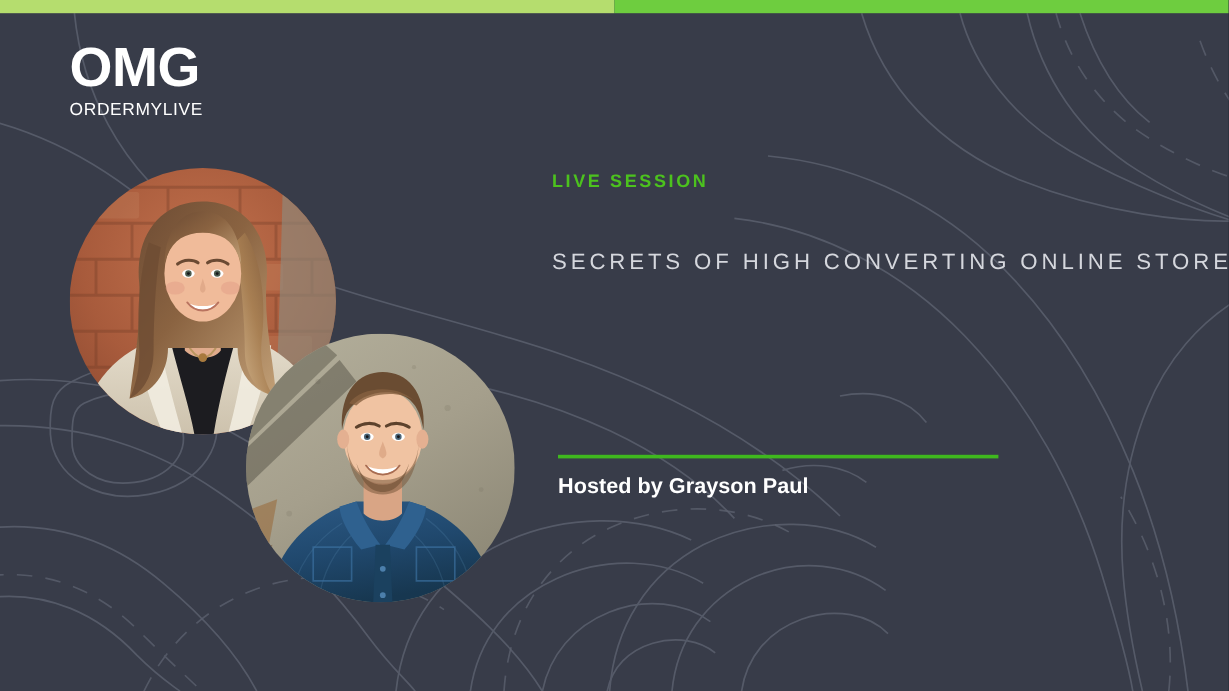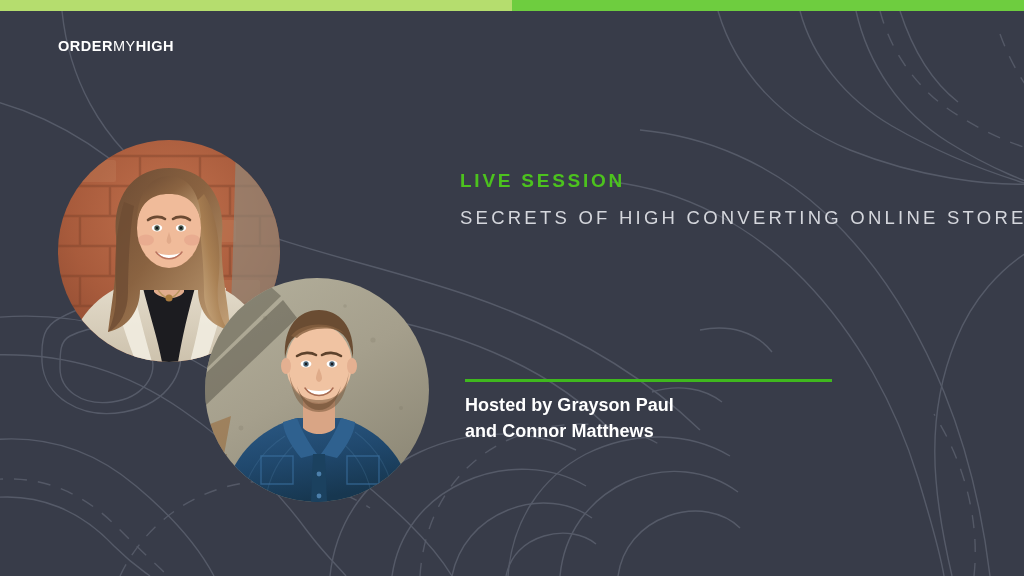--- a/index.html
+++ b/index.html
@@ -49,21 +49,21 @@
     font-family:"Liberation Sans", sans-serif;
   }
   #logo .wordmark {
     margin-top:6px;
     font-size:14.5px;
     letter-spacing:0.035em;
     color:#ffffff;
     line-height:1;
     white-space:nowrap;
   }
-  #logo .wordmark .w-bold { font-weight:bold; }
+  #logo .wordmark .w-bold { font-weight:normal; }
   #logo .wordmark .w-light { font-weight:normal; }
 
   
   .photo {
     position:absolute;
     border-radius:50%;
     overflow:hidden;
     z-index:4;
   }
   #photo-grayson {
@@ -82,26 +82,25 @@
   #copy {
     position:absolute;
     left:460px; top:0;
     width:560px; height:576px;
     z-index:5;
   }
 
   #eyebrow {
     position:absolute;
     left:0; top:144px;
-    font-size:19px;
+    font-size:15px;
     font-weight:bold;
     letter-spacing:0.145em;
     line-height:1;
     white-space:nowrap;
-    margin-top:27px;
   }
 
   #kicker {
     position:absolute;
     left:0; top:209px;
     font-size:18.5px;
     font-weight:normal;
     letter-spacing:0.175em;
     color:#d5d7dd;
     line-height:1;
@@ -187,21 +186,22 @@
       <path d="M974 576 C 980 520, 964 462, 934 414" stroke="#5b606e"></path>
     </g>
   </svg>
 
   <div id="topbar">
     <div class="seg-a" style="background: rgb(181, 221, 110);"></div>
     <div class="seg-b" style="background: rgb(110, 205, 63);"></div>
   </div>
 
   <div id="logo">
-    <div class="wordmark"><span class="w-bold">ORDER</span><span class="w-light">MY</span><span class="w-bold">HIGH</span></div>
+    <div class="omg">OMG</div>
+    <div class="wordmark"><span class="w-bold">ORDER</span><span class="w-light">MY</span><span class="w-bold">LIVE</span></div>
   </div>
 
   <div class="photo" id="photo-grayson">
     <svg viewBox="0 0 222 222" preserveAspectRatio="xMidYMid slice" aria-hidden="true">
       <defs>
         <radialGradient id="brickGlow" cx="50%" cy="35%" r="75%">
           <stop offset="0%" stop-color="#c2714d"></stop>
           <stop offset="60%" stop-color="#a85b3c"></stop>
           <stop offset="100%" stop-color="#8d4a31"></stop>
         </radialGradient>
@@ -364,18 +364,17 @@
 
     <div id="eyebrow" style="color: rgb(76, 194, 30);">LIVE SESSION</div>
 
     <div id="kicker" style="color: rgb(213, 215, 221);">SECRETS OF HIGH CONVERTING ONLINE STORES</div>
 
 
     <div id="rule" style="background: rgb(63, 184, 30);"></div>
 
     <div id="hosts">
       <div>Hosted by Grayson Paul</div>
-      <div>and Connor Matthews</div>
     </div>
 
   </div>
 
 </div>
 
 </body></html>

